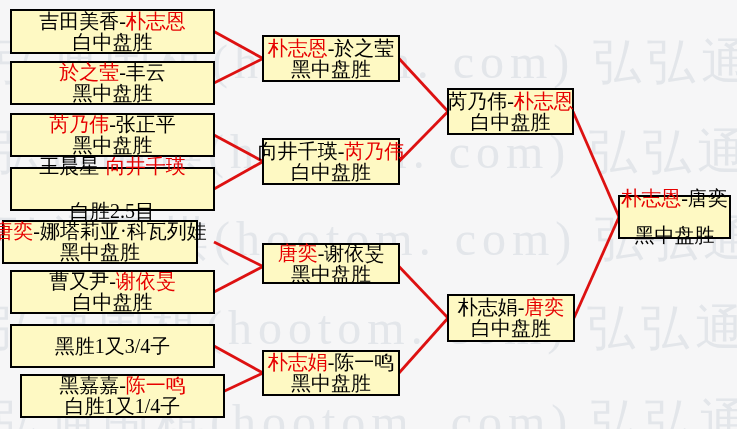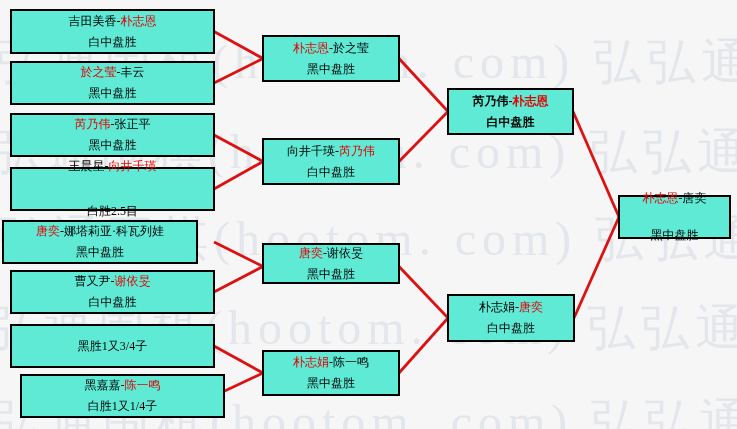--- a/index.html
+++ b/index.html
@@ -19,42 +19,42 @@
   .wm-row:nth-of-type(1){top:36px;transform:translateX(-4px);}
   .wm-row:nth-of-type(2){top:126px;transform:translateX(-8px);}
   .wm-row:nth-of-type(3){top:213px;transform:translateX(-2px);}
   .wm-row:nth-of-type(4){top:302px;transform:translateX(-10px);}
   .wm-row:nth-of-type(5){top:396px;transform:translateX(-6px);}
   
   #connectors{position:absolute;left:0;top:0;width:737px;height:429px;z-index:1;}
   
   .box{
     position:absolute;z-index:2;box-sizing:border-box;
-    background:#5eead4;border:2px solid #000000;
+    background:#fef9c3;border:2px solid #000000;
     display:flex;flex-direction:column;align-items:center;justify-content:center;
-    text-align:center;font-size:12px;line-height:21px;color:#000000;
+    text-align:center;font-size:20px;line-height:21px;color:#000000;
     white-space:nowrap;
   }
   .box .red{color:#e60000;}
   
   #b-r1-0{left:10px;top:9px;width:205px;height:45px;}
   #b-r1-1{left:10px;top:61px;width:205px;height:44px;}
   #b-r1-2{left:10px;top:113px;width:205px;height:44px;}
   #b-r1-3{left:10px;top:167px;width:205px;height:44px;gap:24px;}
   #b-r1-4{left:2px;top:220px;width:196px;height:44px;}
   #b-r1-5{left:10px;top:270px;width:205px;height:44px;}
   #b-r1-6{left:10px;top:324px;width:205px;height:44px;}
   #b-r1-7{left:20px;top:374px;width:205px;height:44px;}
   
   #b-r2-0{left:262px;top:35px;width:138px;height:47px;}
   #b-r2-1{left:262px;top:138px;width:138px;height:47px;}
   #b-r2-2{left:262px;top:243px;width:138px;height:41px;text-align:right;}
   #b-r2-3{left:262px;top:350px;width:138px;height:46px;}
   
-  #b-r3-0{left:447px;top:88px;width:127px;height:47px;font-weight:bold;}
+  #b-r3-0{left:447px;top:88px;width:127px;height:47px;}
   #b-r3-1{left:447px;top:294px;width:128px;height:48px;align-items:center;}
   
   #b-rf-0{left:618px;top:195px;width:113px;height:44px;gap:16px;}
 </style>
 </head>
 <body>
 
 <div id="stage">
 
   <div id="watermark">

